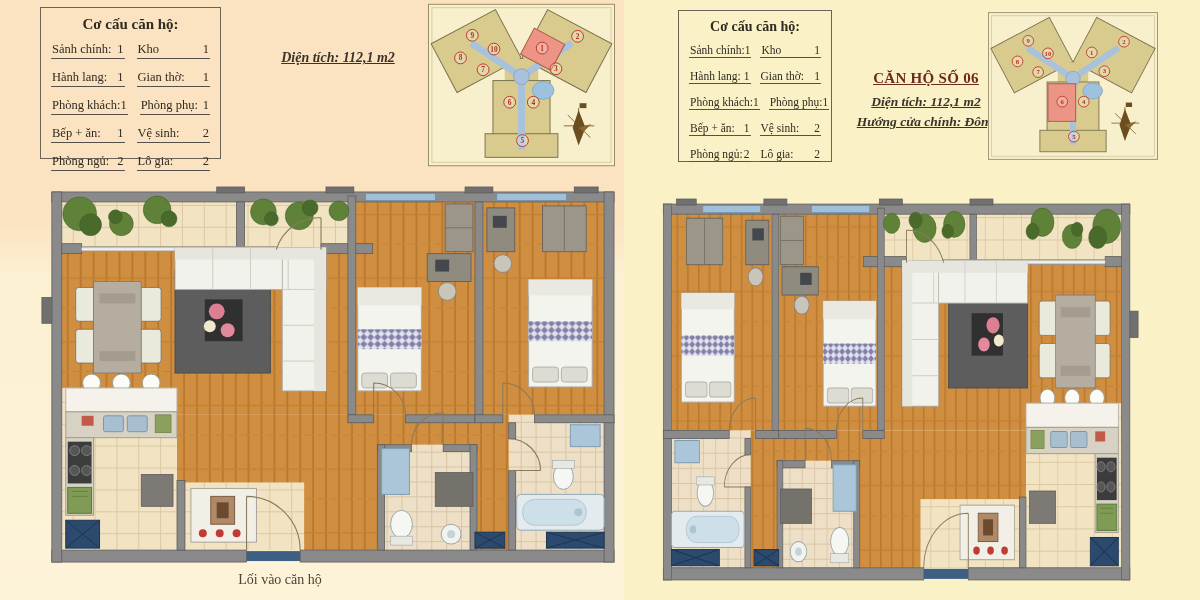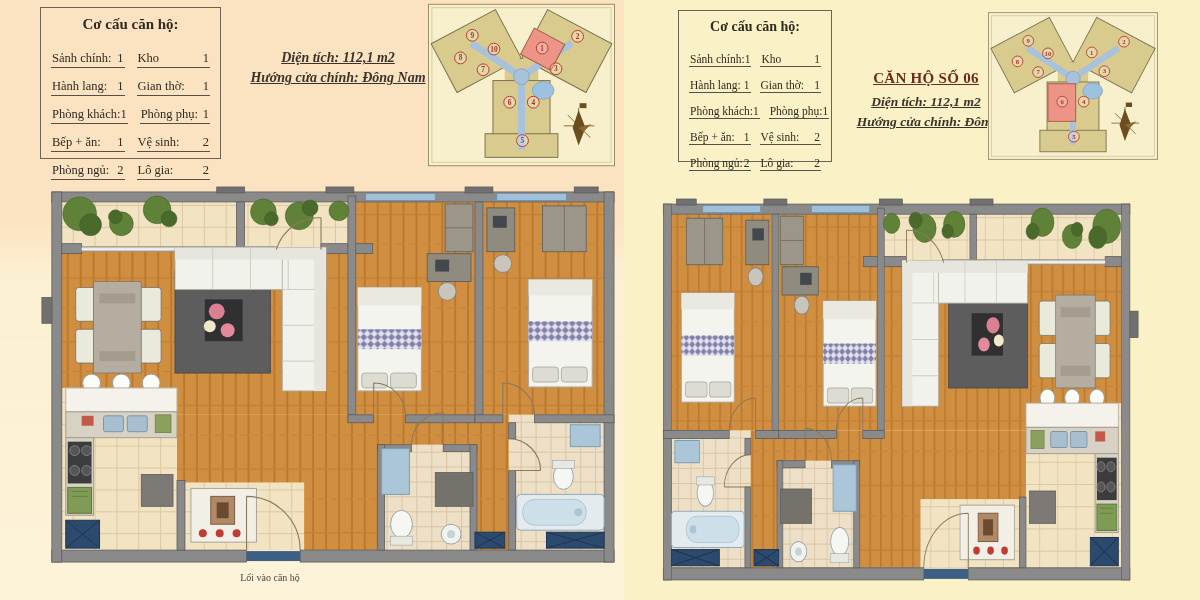--- a/index.html
+++ b/index.html
@@ -6,42 +6,42 @@
   body{width:1200px;height:600px;overflow:hidden;position:relative;
        font-family:"Liberation Serif","DejaVu Serif",serif;}
   .panel{position:absolute;top:0;height:600px;overflow:hidden;}
   .panel-left{left:0;width:624px;
     background:linear-gradient(180deg,#fbe2c0 0%,#fbe2c0 36%,#fcf0d2 46%,#fdf3d8 100%);}
   .panel-right{left:624px;width:576px;background:#faf2c6;}
 
   
   .unit-table{position:absolute;border:1px solid #6b6354;padding:8px 10px 6px 10px;
     box-sizing:border-box;color:#2f2a22;}
-  .unit-table .t-title{text-align:center;font-weight:bold;margin-bottom:18px;}
+  .unit-table .t-title{text-align:center;font-weight:bold;margin-bottom:9px;}
   .trow{display:flex;gap:12px;margin-bottom:11px;}
   .tcell{flex:1;display:flex;justify-content:space-between;
     border-bottom:1px solid #55504a;padding:0 1px 1px 1px;white-space:nowrap;}
   .tbl-left{left:40px;top:7px;width:181px;height:152px;font-size:12.5px;}
   .tbl-left .t-title{font-size:15px;}
   .tbl-right{left:54px;top:10px;width:154px;height:152px;font-size:11.5px;}
   .tbl-right .t-title{font-size:14px;}
   .tbl-right .trow{gap:9px;margin-bottom:12px;}
 
   
   .title-block{position:absolute;text-align:center;color:#3a332a;}
   .tb-left{left:238px;top:48px;width:200px;}
   .tb-right{left:210px;top:70px;width:184px;}
   .apt-title{font-weight:bold;text-decoration:underline;color:#6e2a1a;
     font-size:15.5px;margin-bottom:5px;letter-spacing:.3px;}
   .tb-right .apt-title{font-size:15px;}
   .apt-line{font-style:italic;font-weight:bold;font-size:14px;line-height:1.45;text-decoration:underline;}
   .tb-right .apt-line{font-size:13.5px;}
 
-  .entrance-label{position:absolute;left:150px;top:572px;width:240px;
-    text-align:center;font-size:10px;color:#4a4438;}
+  .entrance-label{position:absolute;left:160px;top:572px;width:240px;
+    text-align:center;font-size:14px;color:#4a4438;}
 
   svg{display:block;}
   .abs{position:absolute;}
   .kp-num{font-family:"Liberation Serif",serif;font-weight:bold;
     font-size:7.5px;fill:#b03226;text-anchor:middle;}
 </style>
 </head>
 <body>
 
 <svg style="position:absolute;width:0;height:0" aria-hidden="true">
@@ -334,21 +334,20 @@
         </div>
       <div class="tcell">
           <span>Lô gia:</span>
           <span>2</span>
         </div>
     </div>
   </div>
 
   <div class="title-block tb-left">
     <div class="apt-line">Diện tích: 112,1 m2</div>
-    <div class="apt-line">Hướng cửa chính: Đông Nam</div>
   </div>
 
   <svg class="abs" style="left:428px;top:3px" width="187" height="164" viewBox="0 0 190 165" role="img">
     <use href="#kp-base"></use>
     <rect x="99" y="31" width="35" height="30" transform="rotate(28 116 46)" fill="#ec9486" stroke="#a85844" stroke-width="1"></rect>
     <g>
       <g>
           <circle cx="116" cy="45" r="6" fill="rgba(255,255,255,.25)" stroke="#bf3a2e"></circle>
           <text class="kp-num" x="116" y="47.5">1</text>
         </g>

